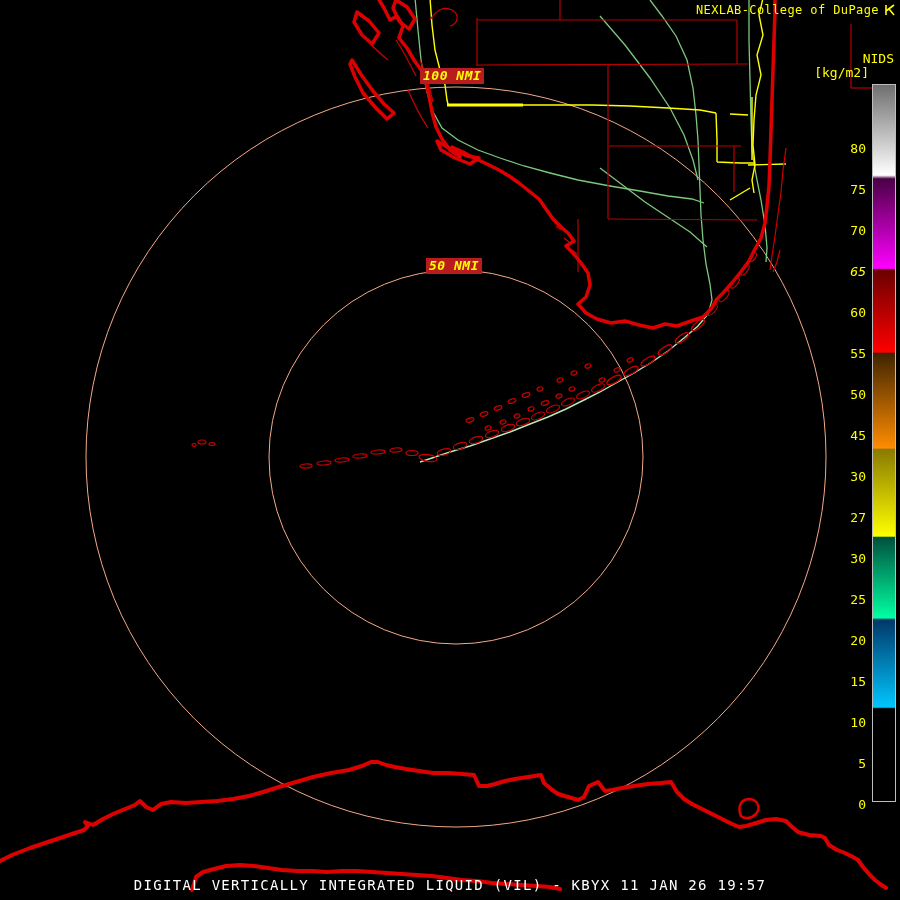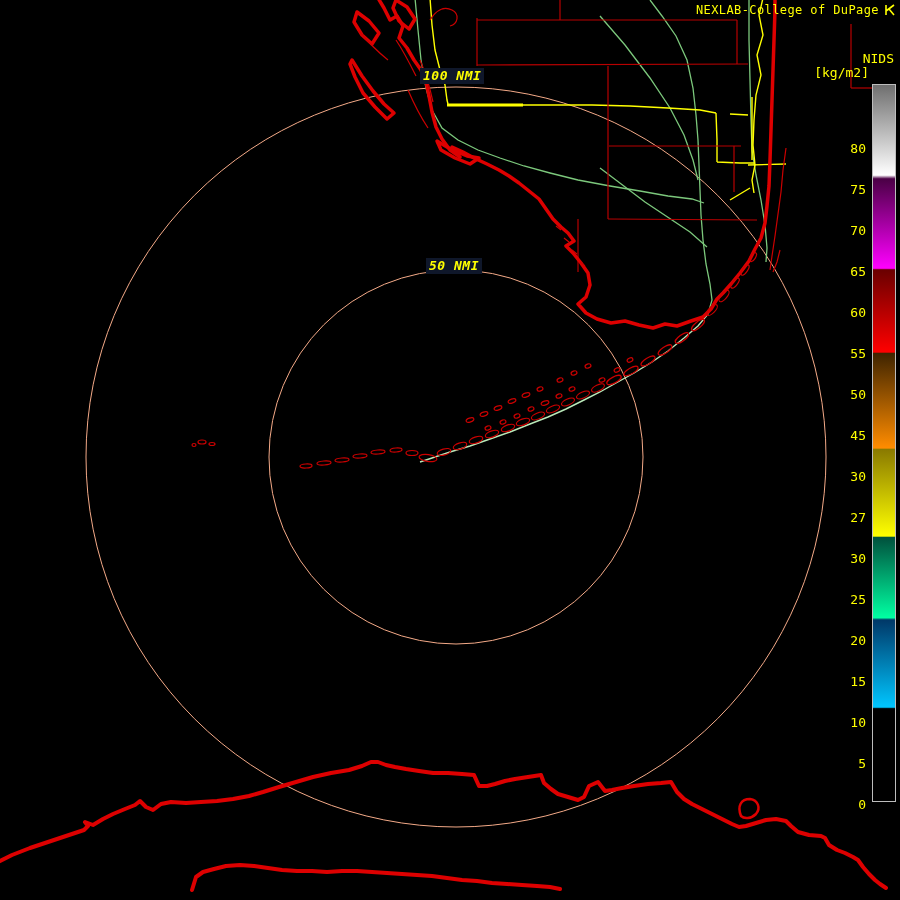--- a/index.html
+++ b/index.html
@@ -8,21 +8,21 @@
   svg.map{position:absolute;left:0;top:0;}
   .ring{fill:none;stroke:var(--ring,#f4aa88);stroke-width:1;}
   .coast{fill:none;stroke:var(--coast,#dd0000);stroke-width:3.5;stroke-linejoin:round;stroke-linecap:round;}
   .cuba{stroke-width:4;}
   .thin{fill:none;stroke:var(--thin-red,#cc0000);stroke-width:1.2;}
   .county{fill:none;stroke:var(--county,#b80000);stroke-width:1.2;}
   .hwy{fill:none;stroke:var(--highway,#ffff00);stroke-width:1.4;}
   .hwyt{stroke-width:3;}
   .rgreen{fill:none;stroke:var(--road-green,#7cc87c);stroke-width:1.3;}
   .rlight{fill:none;stroke:var(--road-light,#b9e8b9);stroke-width:1.4;}
-  .ring-label{position:absolute;color:var(--label-yellow,#ff0);background:#0f172a;
+  .ring-label{position:absolute;color:var(--label-yellow,#ff0);background:#b91c1c;
               font-style:italic;font-weight:bold;font-size:13px;line-height:16px;padding:0 3px;letter-spacing:.5px;}
   .brand{position:absolute;top:3px;right:3px;display:flex;align-items:center;gap:4px;
          color:var(--label-yellow,#ff0);font-size:12px;letter-spacing:.4px;white-space:nowrap;padding-left:8px;}
   .cb-head{position:absolute;color:var(--label-yellow,#ff0);font-size:13px;white-space:nowrap;text-align:right;}
   .cb-title{top:51px;right:6px;}
   .cb-units{top:65px;right:31px;}
   .colorbar{position:absolute;left:872px;top:84px;width:22px;height:716px;
     border:1px solid var(--cb-border,#bdbdbd);
     background:linear-gradient(to bottom,
       #6f6f6f 0%, #ffffff 12.6%,
@@ -170,29 +170,30 @@
     </svg>
   </div>
 
   <div class="cb-head cb-title">NIDS</div>
   <div class="cb-head cb-units">[kg/m2]</div>
   <div class="colorbar"></div>
   <div id="cb-ticks">
       <div class="cb-tick" style="top: 114px;">80</div>
       <div class="cb-tick" style="top: 155px;">75</div>
       <div class="cb-tick" style="top: 196px;">70</div>
-      <div class="cb-tick" style="top: 237px;">65</div>
+      <div class="cb-tick" style="top: 237px; font-style: italic;">65</div>
       <div class="cb-tick" style="top: 278px;">60</div>
       <div class="cb-tick" style="top: 319px;">55</div>
       <div class="cb-tick" style="top: 360px;">50</div>
       <div class="cb-tick" style="top: 401px;">45</div>
       <div class="cb-tick" style="top: 442px;">30</div>
       <div class="cb-tick" style="top: 483px;">27</div>
       <div class="cb-tick" style="top: 524px;">30</div>
       <div class="cb-tick" style="top: 565px;">25</div>
       <div class="cb-tick" style="top: 606px;">20</div>
       <div class="cb-tick" style="top: 647px;">15</div>
       <div class="cb-tick" style="top: 688px;">10</div>
       <div class="cb-tick" style="top: 729px;">5</div>
       <div class="cb-tick" style="top: 770px;">0</div>
     </div>
 
+  <div class="caption">DIGITAL VERTICALLY INTEGRATED LIQUID (VIL) - KBYX 11 JAN 26 19:57</div>
 </div>
 
 </body></html>

